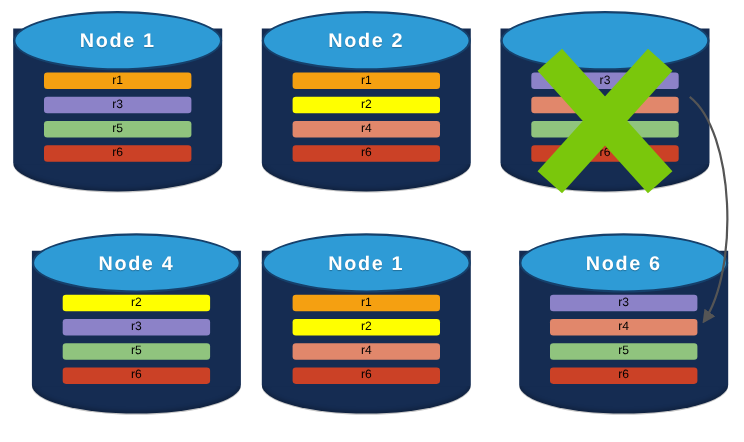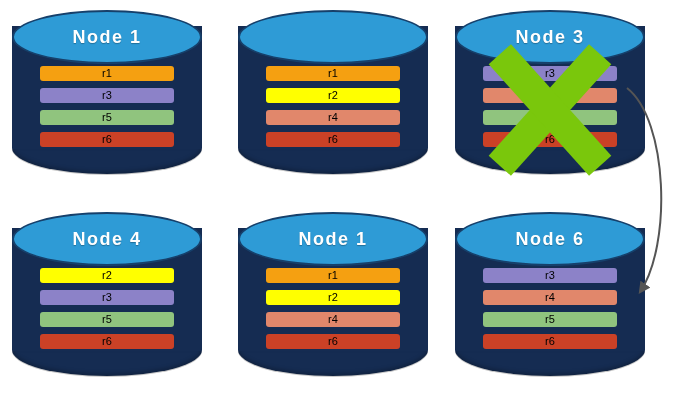--- a/index.html
+++ b/index.html
@@ -140,43 +140,43 @@
       <div class="bars">
         <div class="bar" style="background: rgb(245, 160, 17);">r1</div>
         <div class="bar" style="background: rgb(140, 130, 200);">r3</div>
         <div class="bar" style="background: rgb(144, 196, 126);">r5</div>
         <div class="bar" style="background: rgb(203, 65, 38);">r6</div>
       </div>
     </div>
     <div class="node" style="left: 238px; top: 10px;">
       <div class="cyl-body" style="background: rgb(21, 44, 82);"></div>
       <div class="cyl-top" style="background: rgb(46, 155, 214);"></div>
+      <div class="node-label">Node 2</div>
       <div class="bars">
         <div class="bar" style="background: rgb(245, 160, 17);">r1</div>
         <div class="bar" style="background: rgb(255, 255, 0);">r2</div>
         <div class="bar" style="background: rgb(225, 135, 107);">r4</div>
         <div class="bar" style="background: rgb(203, 65, 38);">r6</div>
       </div>
     </div>
     <div class="node" style="left: 455px; top: 10px;">
       <div class="cyl-body" style="background: rgb(21, 44, 82);"></div>
       <div class="cyl-top" style="background: rgb(46, 155, 214);"></div>
-      <div class="node-label">Node 3</div>
       <div class="bars">
         <div class="bar" style="background: rgb(140, 130, 200);">r3</div>
         <div class="bar" style="background: rgb(225, 135, 107);">r4</div>
         <div class="bar" style="background: rgb(144, 196, 126);">r5</div>
         <div class="bar" style="background: rgb(203, 65, 38);">r6</div>
       </div>
       <div class="fail-x">
         <div class="stroke s1" style="background: rgb(122, 199, 12);"></div>
         <div class="stroke s2" style="background: rgb(122, 199, 12);"></div>
       </div>
     </div>
-    <div class="node" style="left: 12px; top: 212px;">
+    <div class="node" style="left: 29px; top: 212px;">
       <div class="cyl-body" style="background: rgb(21, 44, 82);"></div>
       <div class="cyl-top" style="background: rgb(46, 155, 214);"></div>
       <div class="node-label">Node 4</div>
       <div class="bars">
         <div class="bar" style="background: rgb(255, 255, 0);">r2</div>
         <div class="bar" style="background: rgb(140, 130, 200);">r3</div>
         <div class="bar" style="background: rgb(144, 196, 126);">r5</div>
         <div class="bar" style="background: rgb(203, 65, 38);">r6</div>
       </div>
     </div>
@@ -184,21 +184,21 @@
       <div class="cyl-body" style="background: rgb(21, 44, 82);"></div>
       <div class="cyl-top" style="background: rgb(46, 155, 214);"></div>
       <div class="node-label">Node 1</div>
       <div class="bars">
         <div class="bar" style="background: rgb(245, 160, 17);">r1</div>
         <div class="bar" style="background: rgb(255, 255, 0);">r2</div>
         <div class="bar" style="background: rgb(225, 135, 107);">r4</div>
         <div class="bar" style="background: rgb(203, 65, 38);">r6</div>
       </div>
     </div>
-    <div class="node" style="left: 455px; top: 212px;">
+    <div class="node" style="left: 472px; top: 212px;">
       <div class="cyl-body" style="background: rgb(21, 44, 82);"></div>
       <div class="cyl-top" style="background: rgb(46, 155, 214);"></div>
       <div class="node-label">Node 6</div>
       <div class="bars">
         <div class="bar" style="background: rgb(140, 130, 200);">r3</div>
         <div class="bar" style="background: rgb(225, 135, 107);">r4</div>
         <div class="bar" style="background: rgb(144, 196, 126);">r5</div>
         <div class="bar" style="background: rgb(203, 65, 38);">r6</div>
       </div>
     </div>

